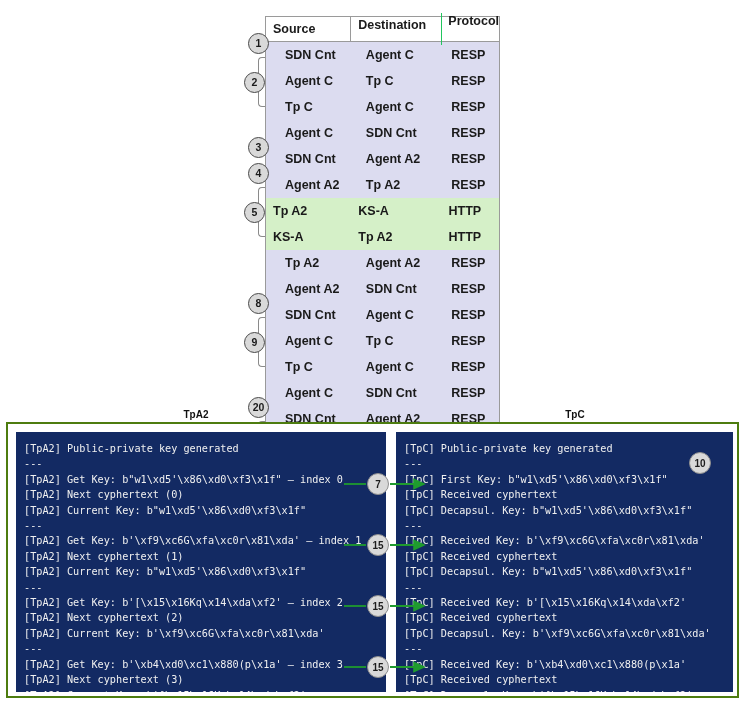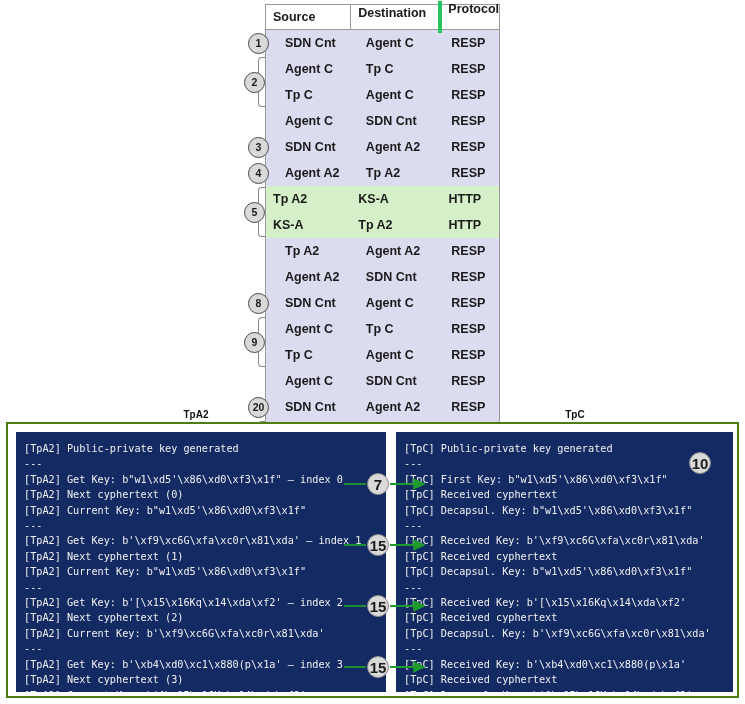--- a/index.html
+++ b/index.html
@@ -7,21 +7,21 @@
     width:745px;height:704px;
     background:#ffffff;
     font-family:"Liberation Sans",sans-serif;
     position:relative;
     overflow:hidden;
   }
 
   
   #packet-table{
     position:absolute;
-    left:265px; top:4px;
+    left:265px; top:16px;
     width:235px;
     border:1px solid #9a9a9a;
     box-sizing:border-box;
     background:#dcdcf0;
   }
   .prow{
     display:flex;
     height:26px;
     align-items:center;
     box-sizing:border-box;
@@ -35,21 +35,21 @@
     height:25px;
     font-weight:600;
   }
   .prow.resp{ background:#dcdcf0;margin-left:12px; }
   .prow.http{ background:#d5f0c8; }
   .cell-src{ width:86px; padding-left:7px; box-sizing:border-box; }
   .cell-dst{ width:92px; padding-left:6px; box-sizing:border-box;
              border-left:1px solid transparent;}
   .cell-pro{ width:57px; padding-left:6px; box-sizing:border-box; }
   .prow.header .cell-src{ border-right:1px solid #9a9a9a; height:25px; line-height:25px; padding-left:7px;}
-  .prow.header .cell-dst{ border-right:4px solid #22c55e; height:32px; line-height:25px;}
+  .prow.header .cell-dst{ border-right:1px solid #22c55e; height:32px; line-height:25px;}
   .prow.header .cell-pro{ height:41px; line-height:25px;}
 
   
   .marker{
     position:absolute;
     width:21px;height:21px;
     border-radius:50%;
     background:#d9d9d9;
     border:1.4px solid #4a4a4a;
     color:#1a1a1a;
@@ -107,21 +107,21 @@
   #title-right{ left:525px; top:409px; width:100px; }
 
   
   #annot{ position:absolute; left:0; top:0; width:745px; height:704px;
           pointer-events:none; }
   .amark{
     position:absolute;
     width:22px;height:22px;border-radius:50%;
     background:#d9d9d9;
     border:1.3px solid #8e8e8e;
-    color:#1c1c1c;font-size:15px;font-weight:600;
+    color:#1c1c1c;font-size:10px;font-weight:600;
     display:flex;align-items:center;justify-content:center;
     box-sizing:border-box;
   }
 </style>
 </head>
 <body>
 
 <div id="packet-table">
   <div class="prow header">
     <div class="cell-src">Source</div>

